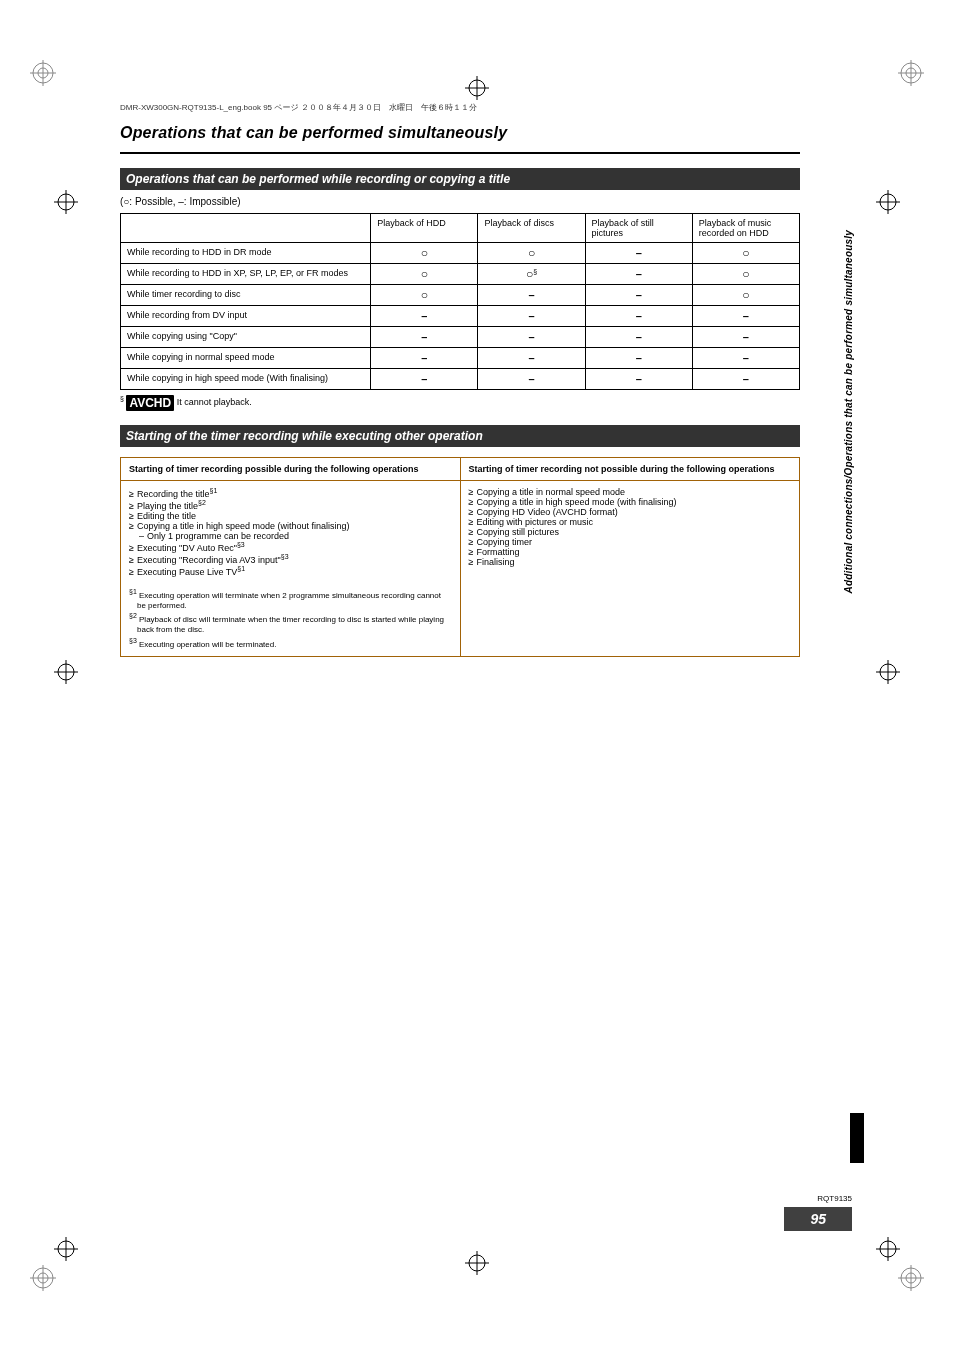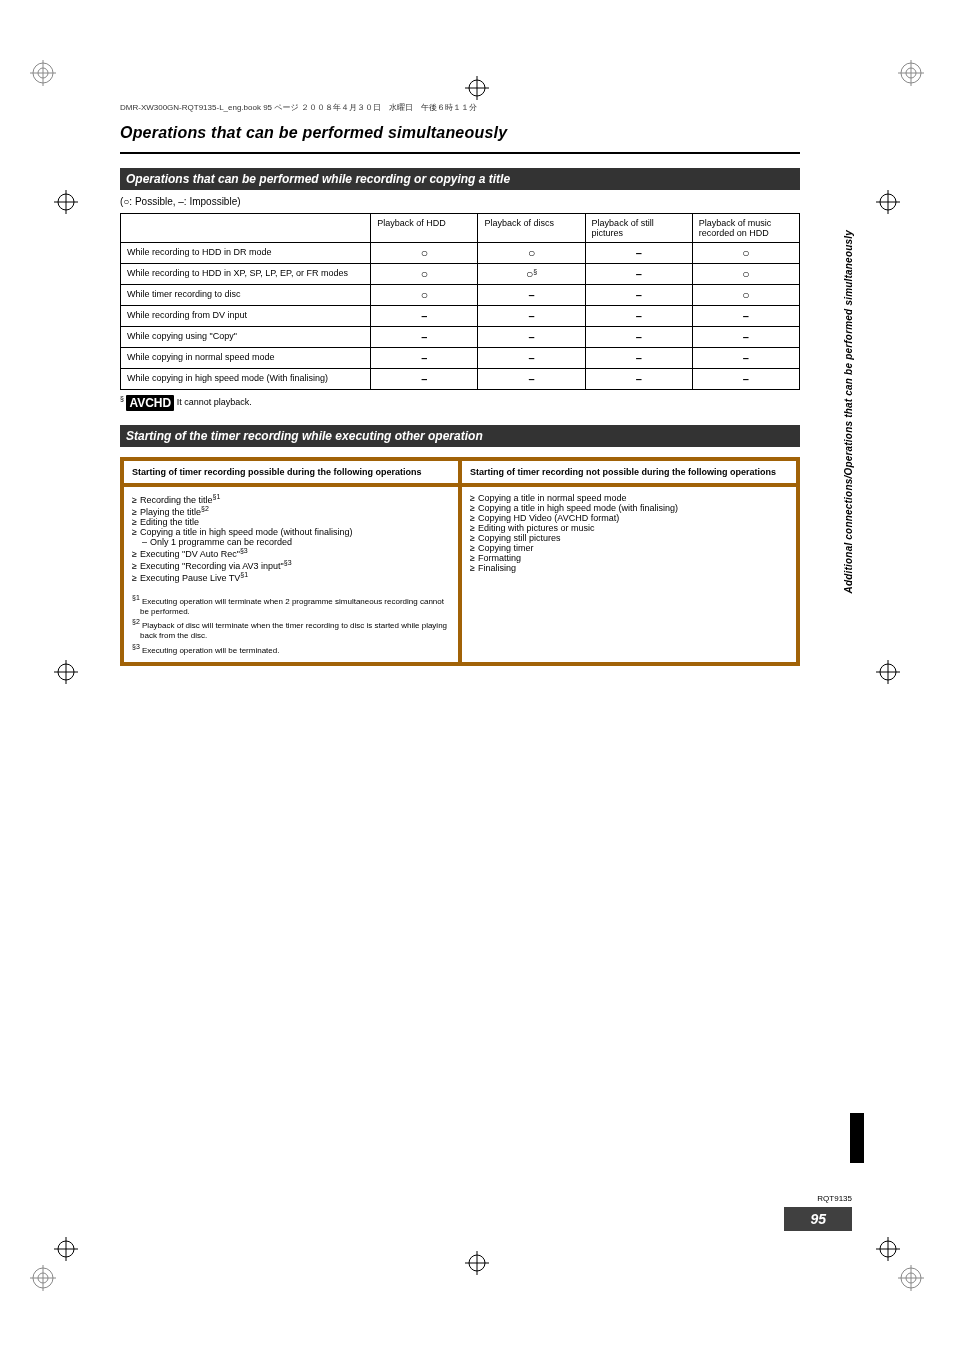--- a/index.html
+++ b/index.html
@@ -113,21 +113,21 @@
   }
   .sup { font-size: 7px; vertical-align: super; }
 
   table.two-col {
     border-collapse: collapse;
     width: 100%;
     font-size: 9px;
     margin-top: 10px;
   }
   table.two-col th, table.two-col td {
-    border: 4px solid #a16207;
+    border: 1px solid #a16207;
     padding: 6px 8px;
     vertical-align: top;
     width: 50%;
     text-align: left;
   }
   table.two-col th { font-weight: bold; }
   ul.tight { margin: 0; padding: 0 0 0 0; list-style: none; }
   ul.tight li::before { content: "≥"; margin-right: 3px; font-size: 9px; }
   ul.tight li.sub::before { content: "–"; }
   ul.tight li.sub { padding-left: 10px; }

